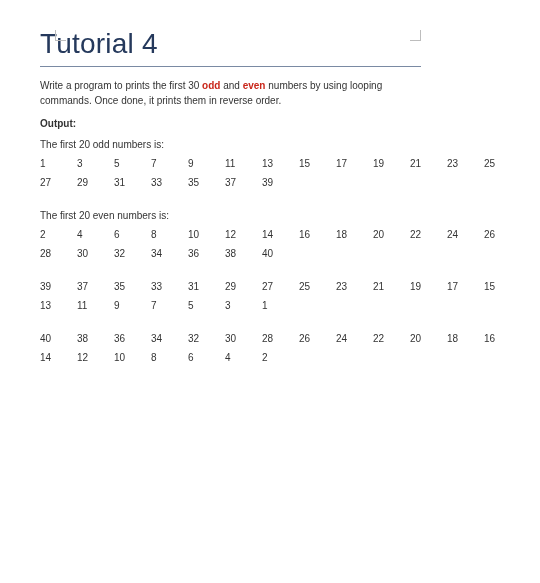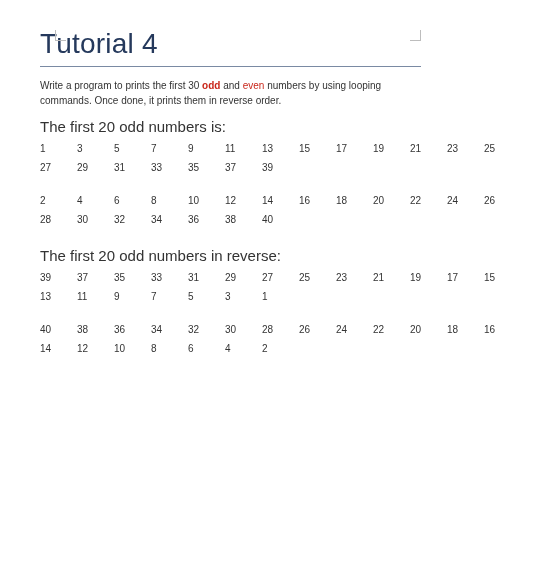--- a/index.html
+++ b/index.html
@@ -40,33 +40,33 @@
     border-top: 1px solid #7a8aa3;
     margin: 0 0 12px 0;
   }
   .intro {
     font-size: 10px;
     line-height: 1.45;
     color: #333;
     margin: 0 0 10px 0;
   }
   .intro .kw-odd { color: #c9261a; font-weight: 700; text-align: right; }
-  .intro .kw-even { color: #c9261a; font-weight: 400; }
+  .intro .kw-even { color: #c9261a; font-weight: 700; }
 
   .output-label {
     font-size: 10px;
     font-weight: 700;
     margin: 0 0 10px 0;
   }
 
   .section {
     margin-bottom: 22px;
   }
   .section-title {
-    font-size: 15px;
+    font-size: 10px;
     margin: 0 0 8px 0;
   }
   .num-grid {
     display: block;
   }
   .num-row {
     display: flex;
     margin-bottom: 8px;
   }
   .num-cell {
@@ -87,20 +87,21 @@
   <hr class="title-rule">
 
   <p class="intro">
     <span>Write a program to prints the first 30 </span>
     <span class="kw-odd">odd</span>
     <span> and </span>
     <span class="kw-even">even</span>
     <span> numbers by using looping commands. Once done, it prints them in reverse order.</span>
   </p>
 
+  <p class="output-label">Output:</p>
 
   <div id="sections-root">
       <div class="section">
         <p class="section-title">The first 20 odd numbers is:</p>
         <div class="num-grid">
           <div class="num-row">
             <span class="num-cell">1</span>
             <span class="num-cell">3</span>
             <span class="num-cell">5</span>
             <span class="num-cell">7</span>
@@ -119,20 +120,21 @@
             <span class="num-cell">29</span>
             <span class="num-cell">31</span>
             <span class="num-cell">33</span>
             <span class="num-cell">35</span>
             <span class="num-cell">37</span>
             <span class="num-cell">39</span>
           </div>
         </div>
       </div>
       <div class="section">
+        <p class="section-title">The first 20 even numbers is:</p>
         <div class="num-grid">
           <div class="num-row">
             <span class="num-cell">2</span>
             <span class="num-cell">4</span>
             <span class="num-cell">6</span>
             <span class="num-cell">8</span>
             <span class="num-cell">10</span>
             <span class="num-cell">12</span>
             <span class="num-cell">14</span>
             <span class="num-cell">16</span>
@@ -147,21 +149,20 @@
             <span class="num-cell">30</span>
             <span class="num-cell">32</span>
             <span class="num-cell">34</span>
             <span class="num-cell">36</span>
             <span class="num-cell">38</span>
             <span class="num-cell">40</span>
           </div>
         </div>
       </div>
       <div class="section">
-        <p class="section-title">The first 20 odd numbers in reverse:</p>
         <div class="num-grid">
           <div class="num-row">
             <span class="num-cell">39</span>
             <span class="num-cell">37</span>
             <span class="num-cell">35</span>
             <span class="num-cell">33</span>
             <span class="num-cell">31</span>
             <span class="num-cell">29</span>
             <span class="num-cell">27</span>
             <span class="num-cell">25</span>

